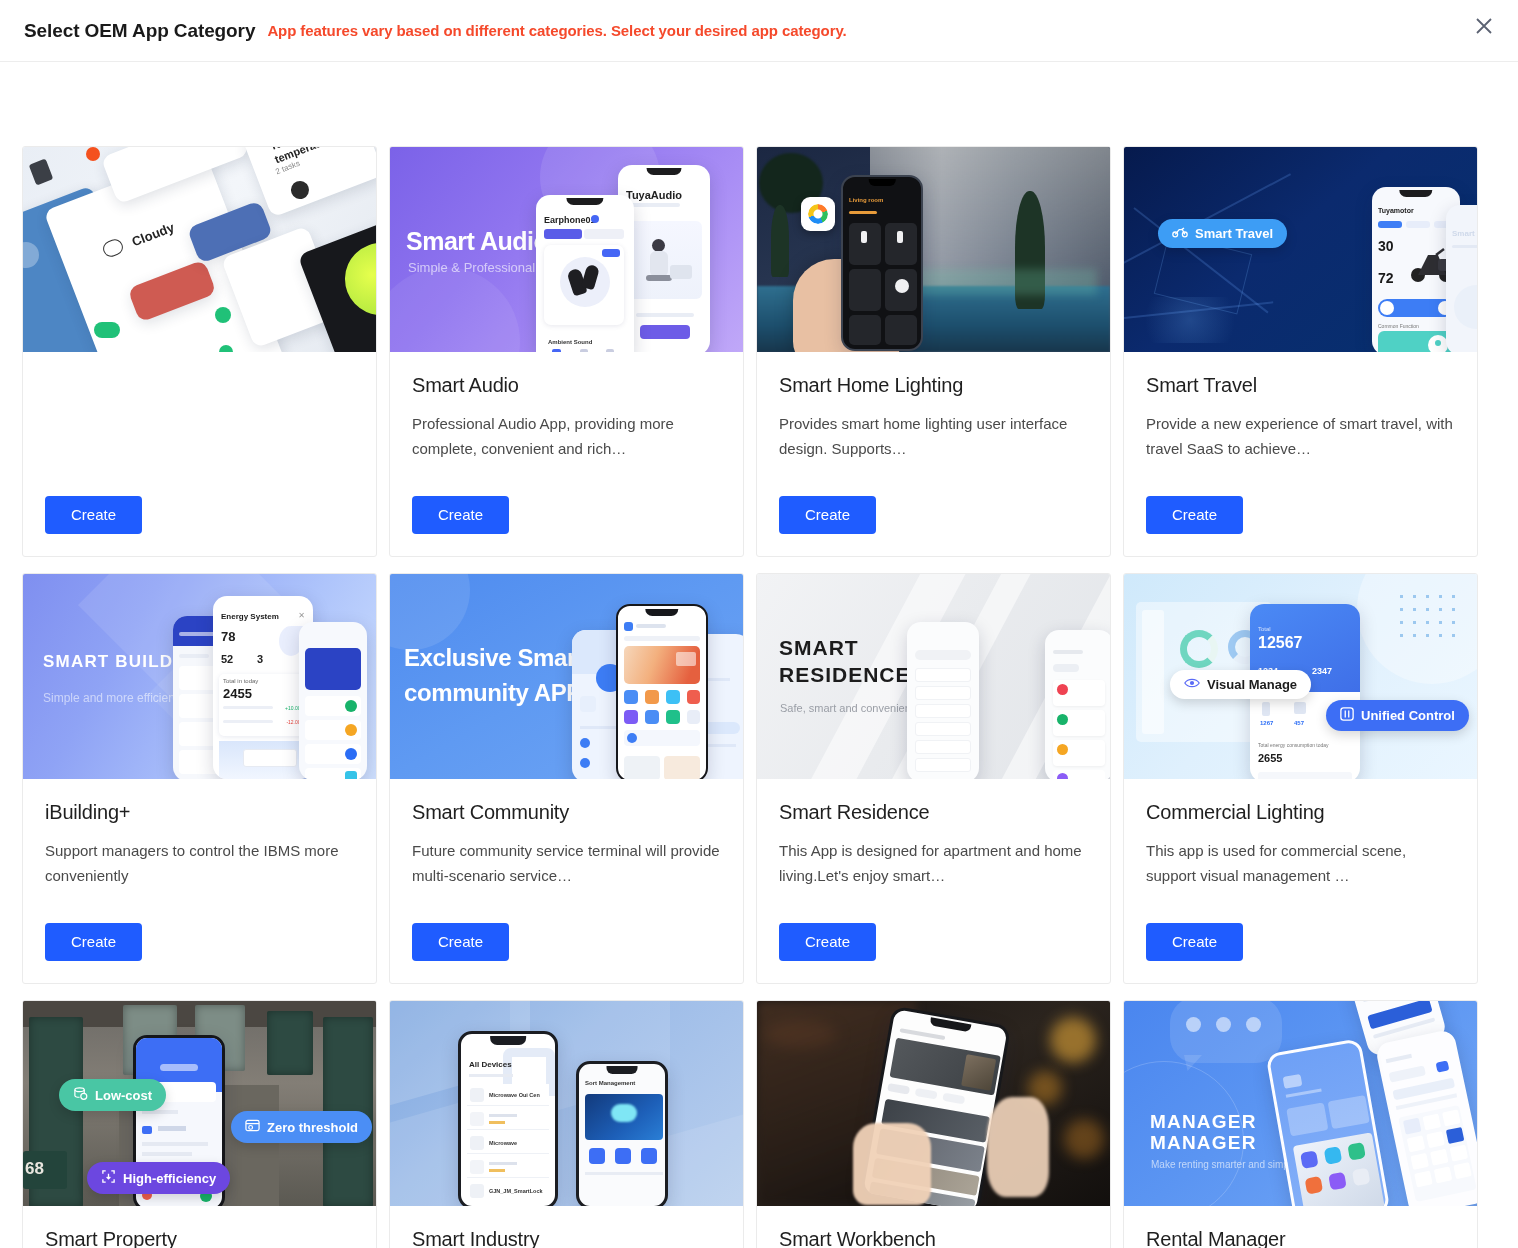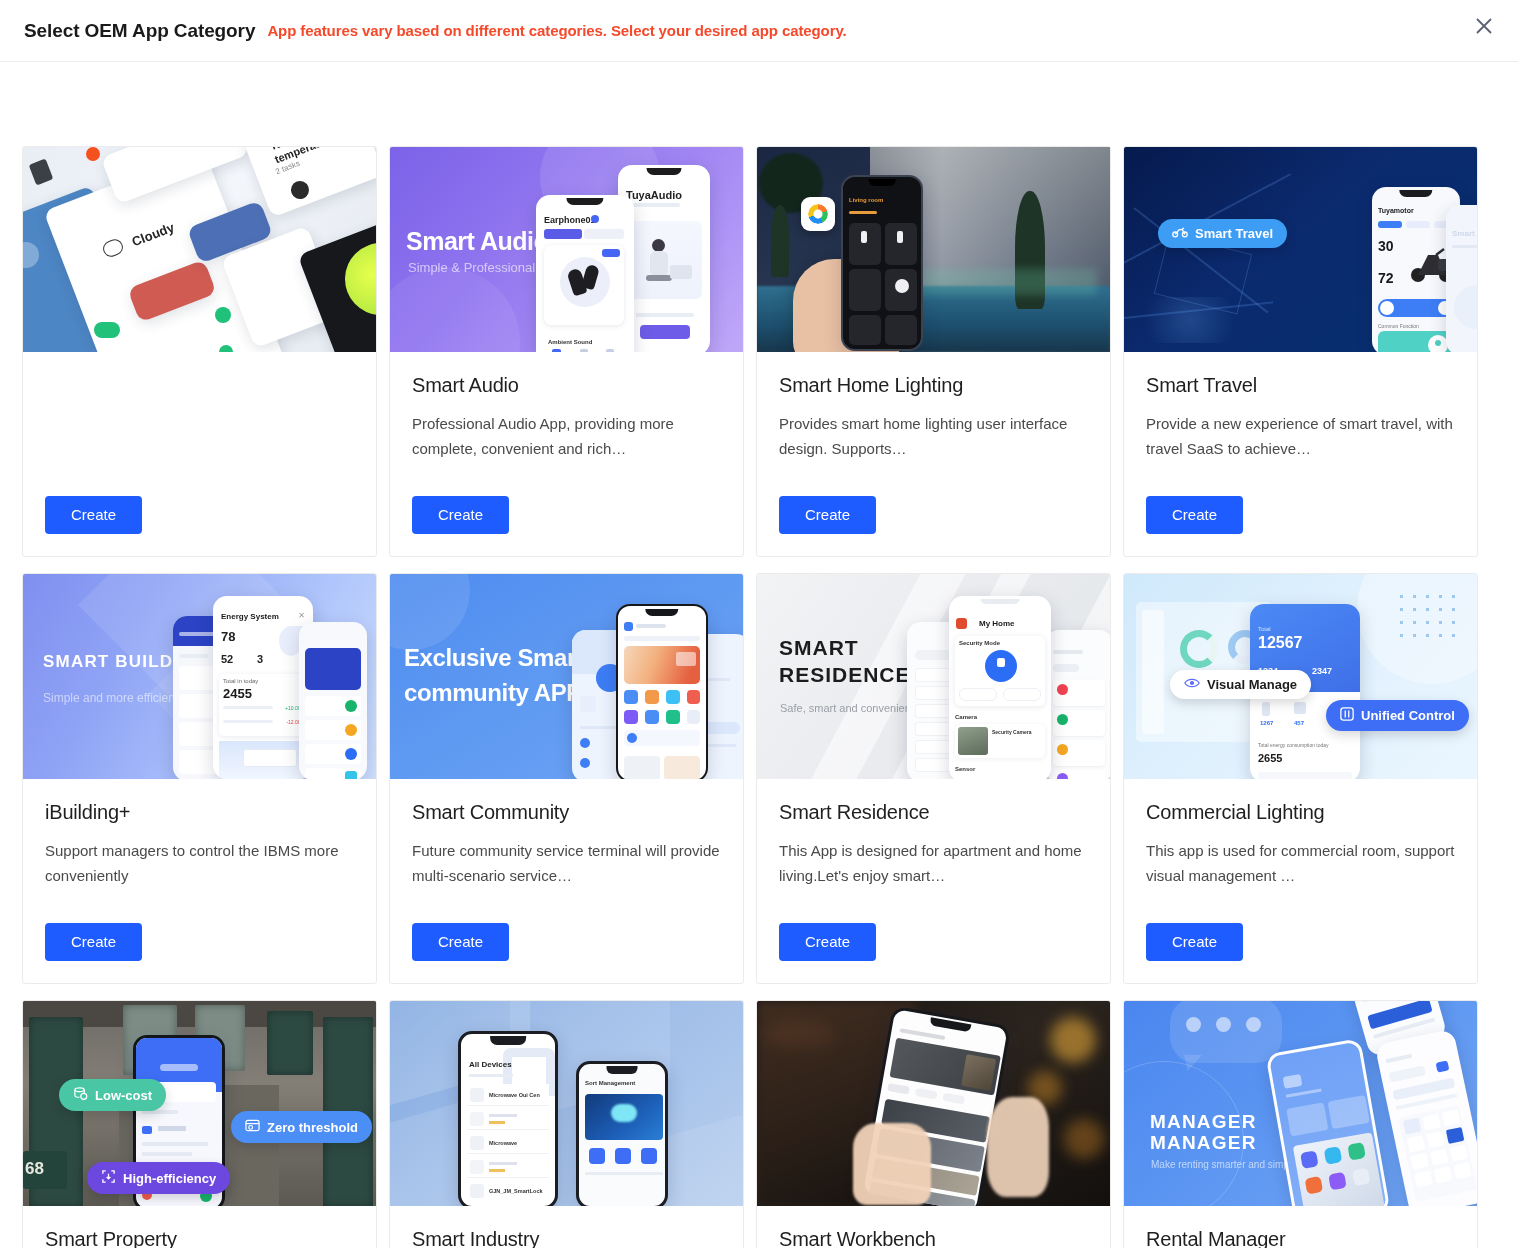--- a/index.html
+++ b/index.html
@@ -519,36 +519,20 @@
           <div style="position:absolute;left:8px;top:34px;width:26px;height:8px;border-radius:4px;background:#eceff4;"></div>
           <div style="position:absolute;left:8px;top:50px;width:52px;height:26px;background:#fff;border-radius:4px;box-shadow:0 1px 3px rgba(0,0,0,.06);"></div>
           <div style="position:absolute;left:12px;top:54px;width:11px;height:11px;border-radius:50%;background:#ef4352;"></div>
           <div style="position:absolute;left:8px;top:80px;width:52px;height:26px;background:#fff;border-radius:4px;box-shadow:0 1px 3px rgba(0,0,0,.06);"></div>
           <div style="position:absolute;left:12px;top:84px;width:11px;height:11px;border-radius:50%;background:#18b36a;"></div>
           <div style="position:absolute;left:8px;top:110px;width:52px;height:26px;background:#fff;border-radius:4px;box-shadow:0 1px 3px rgba(0,0,0,.06);"></div>
           <div style="position:absolute;left:12px;top:114px;width:11px;height:11px;border-radius:50%;background:#f5a623;"></div>
           <div style="position:absolute;left:8px;top:140px;width:52px;height:16px;background:#fff;border-radius:4px;"></div>
           <div style="position:absolute;left:12px;top:143px;width:11px;height:11px;border-radius:50%;background:#8b5cf6;"></div>
         </div>
-        <div class="phone" style="left:192px;top:22px;width:102px;height:186px;background:#fff;">
-          <div class="notch" style="background:#e8ebf0;height:5px;"></div>
-          <div style="position:absolute;left:7px;top:22px;width:11px;height:11px;border-radius:3px;background:#e04b2e;"></div>
-          <div style="position:absolute;left:30px;top:23px;font-size:8px;font-weight:bold;color:#1c1c1c;">My Home</div>
-          <div style="position:absolute;left:6px;top:40px;width:90px;height:70px;background:#fff;border-radius:6px;box-shadow:0 1px 6px rgba(30,40,70,.10);"></div>
-          <div style="position:absolute;left:10px;top:44px;font-size:6px;font-weight:bold;color:#333;">Security Mode</div>
-          <div style="position:absolute;left:36px;top:54px;width:32px;height:32px;border-radius:50%;background:#2b6df5;"></div>
-          <div style="position:absolute;left:48px;top:62px;width:8px;height:9px;border-radius:2px;background:#fff;"></div>
-          <div style="position:absolute;left:10px;top:92px;width:38px;height:13px;border:1px solid #eceff4;border-radius:6px;"></div>
-          <div style="position:absolute;left:54px;top:92px;width:38px;height:13px;border:1px solid #eceff4;border-radius:6px;"></div>
-          <div style="position:absolute;left:6px;top:118px;font-size:6px;font-weight:bold;color:#333;">Camera</div>
-          <div style="position:absolute;left:6px;top:128px;width:90px;height:34px;background:#fff;border-radius:5px;box-shadow:0 1px 5px rgba(30,40,70,.08);"></div>
-          <div style="position:absolute;left:9px;top:131px;width:30px;height:28px;border-radius:3px;background:linear-gradient(160deg,#8fa08c,#5d6b5a);"></div>
-          <div style="position:absolute;left:43px;top:133px;font-size:5px;font-weight:bold;color:#333;">Security Camera</div>
-          <div style="position:absolute;left:6px;top:170px;font-size:6px;font-weight:bold;color:#333;">Sensor</div>
-        </div>
       </div>
     </div>
     <div class="card-body">
       <div class="card-title">Smart Residence</div>
       <div class="card-desc">This App is designed for apartment and home living.Let's enjoy smart…</div>
     </div>
     <button class="create-btn">Create</button>
   </div>
 
   <div class="card">
@@ -590,21 +574,21 @@
                 <rect x="1" y="1" width="14" height="14" rx="3" fill="none" stroke="#fff" stroke-width="1.5"></rect>
                 <path d="M6 4 V12 M10 4 V12" stroke="#fff" stroke-width="1.5"></path>
               </svg>
           </span>
           <span>Unified Control</span>
         </div>
       </div>
     </div>
     <div class="card-body">
       <div class="card-title">Commercial Lighting</div>
-      <div class="card-desc">This app is used for commercial room, support visual management …</div>
+      <div class="card-desc">This app is used for commercial scene, support visual management …</div>
     </div>
     <button class="create-btn">Create</button>
   </div>
 
   <div class="card">
     <div class="card-thumb t-prop">
       <div class="tw" style="filter:blur(.6px);">
         <div style="position:absolute;left:0;top:0;width:100%;height:26px;background:#4b4742;"></div>
         <div class="shutter" style="left:6px;top:16px;width:54px;height:190px;"></div>
         <div class="shutter" style="left:100px;top:4px;width:54px;height:70px;background:#7d8d86;"></div>

